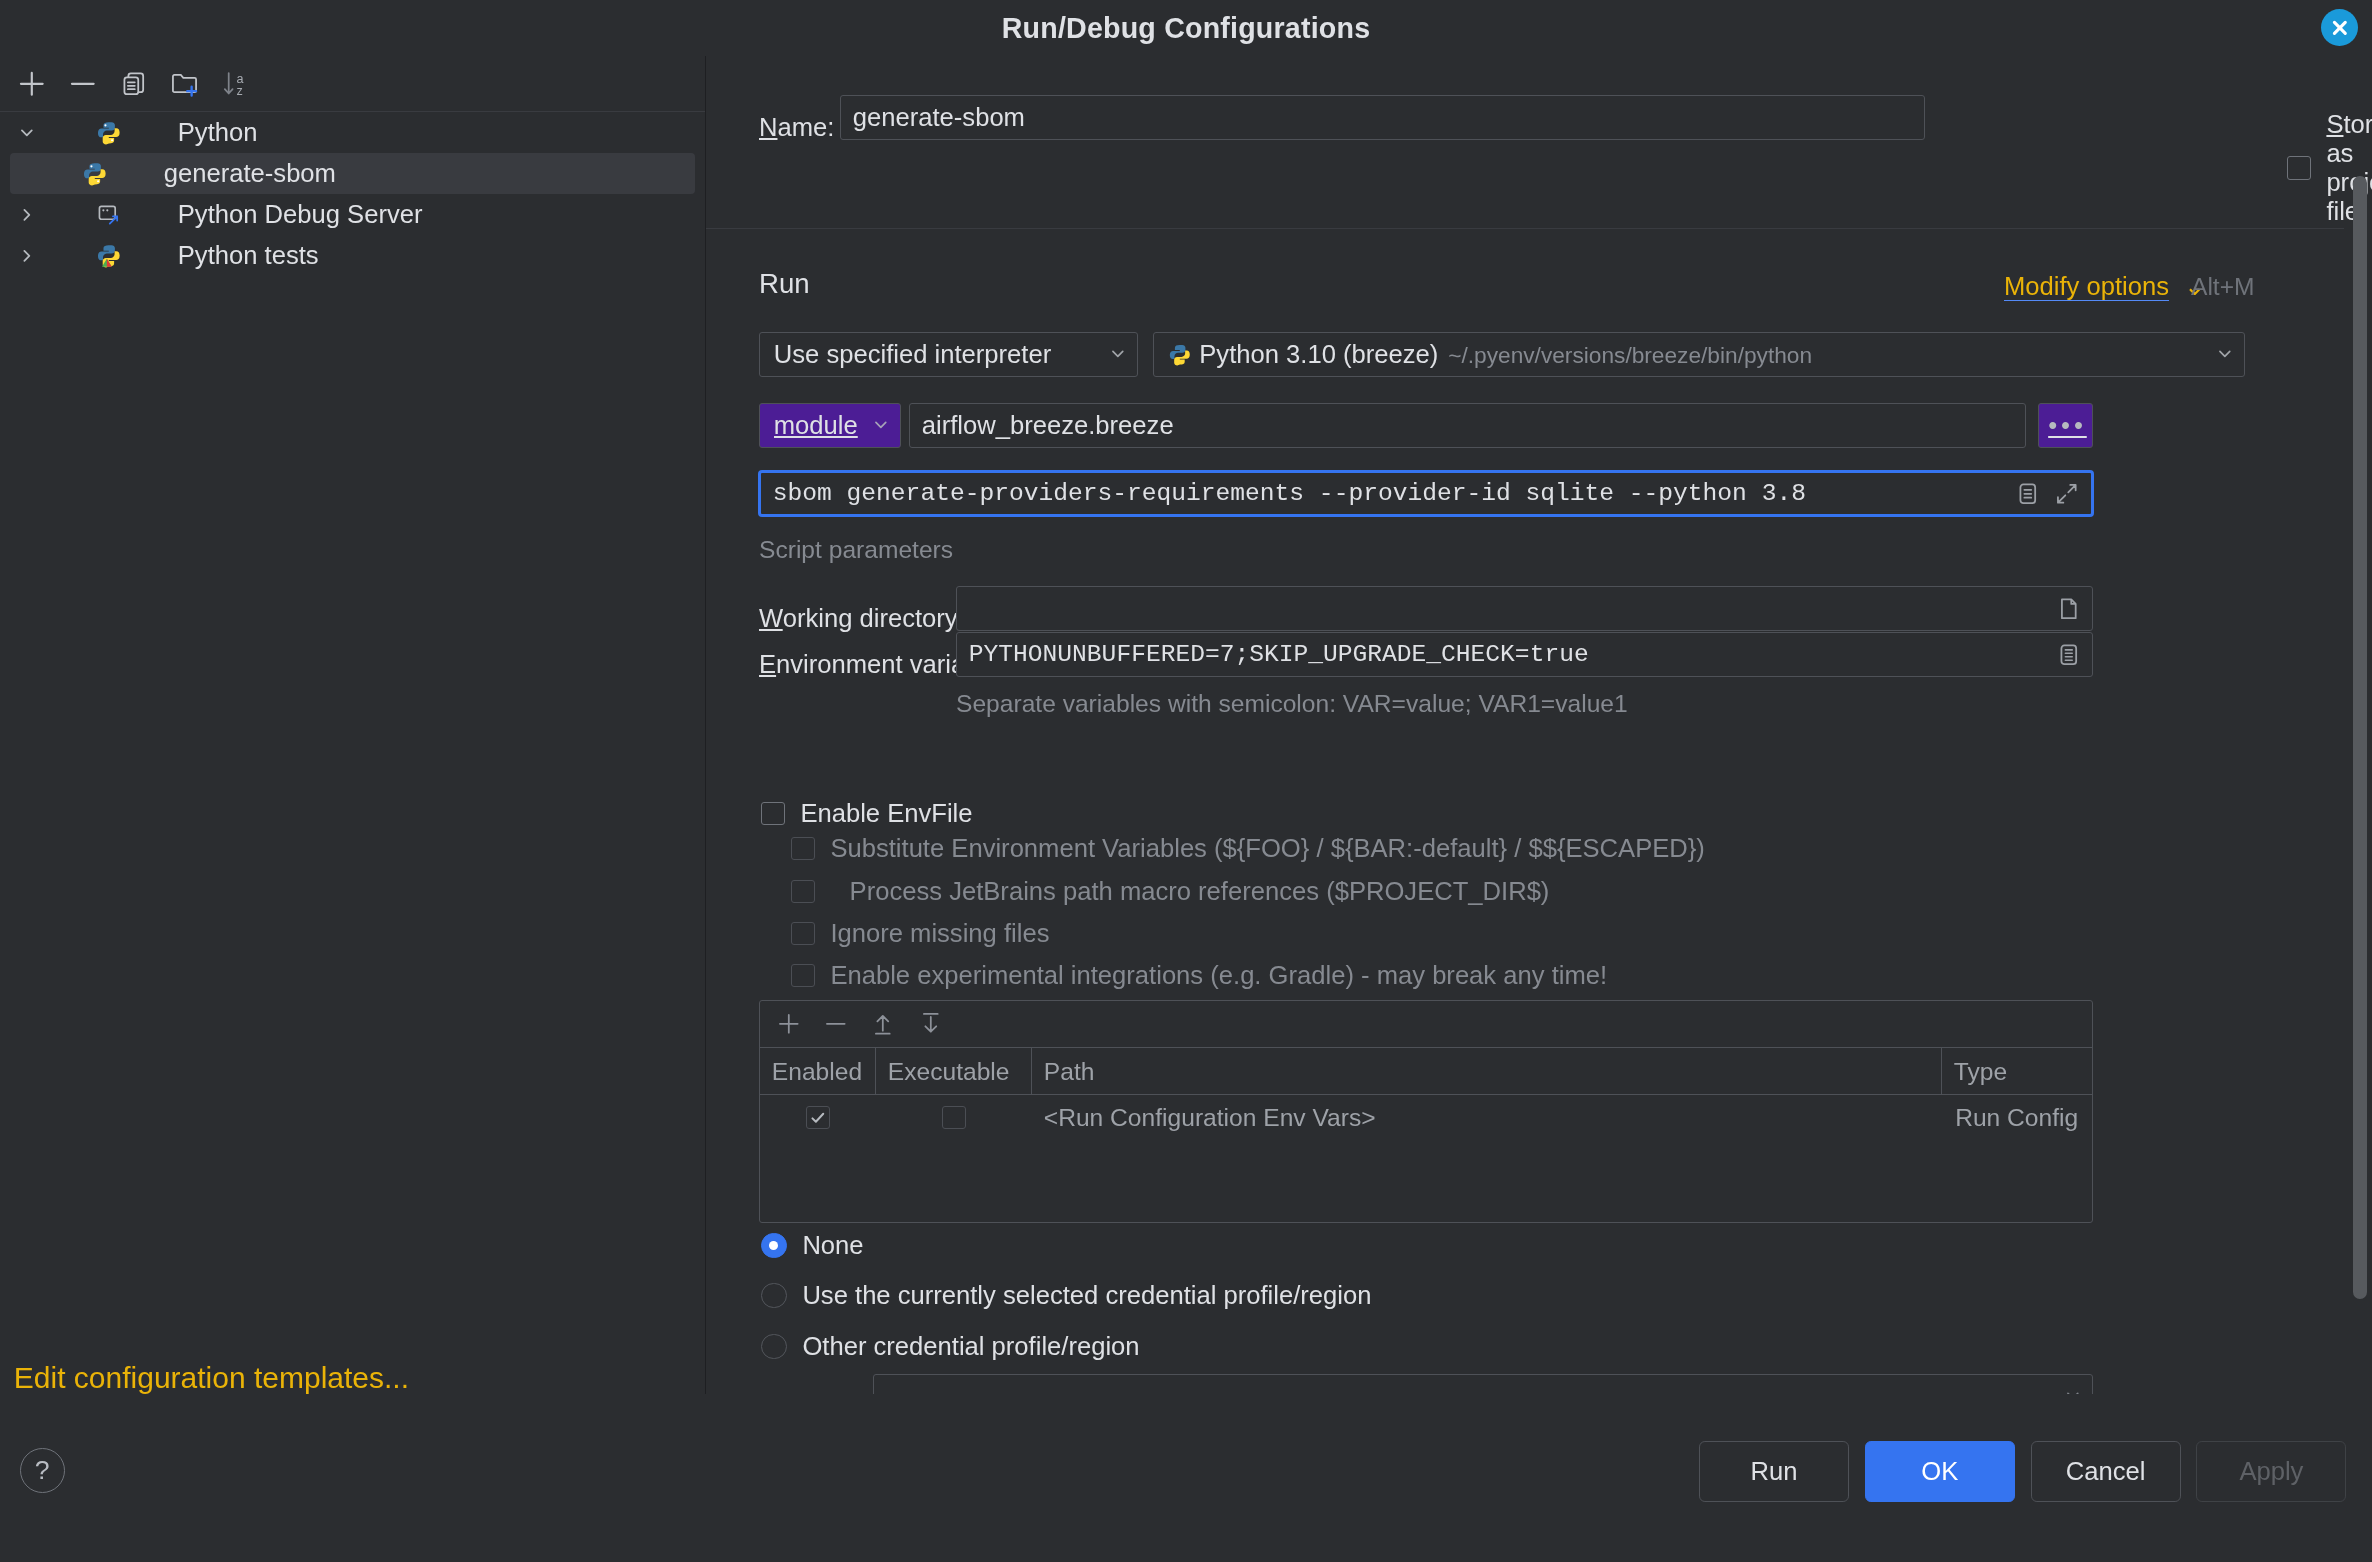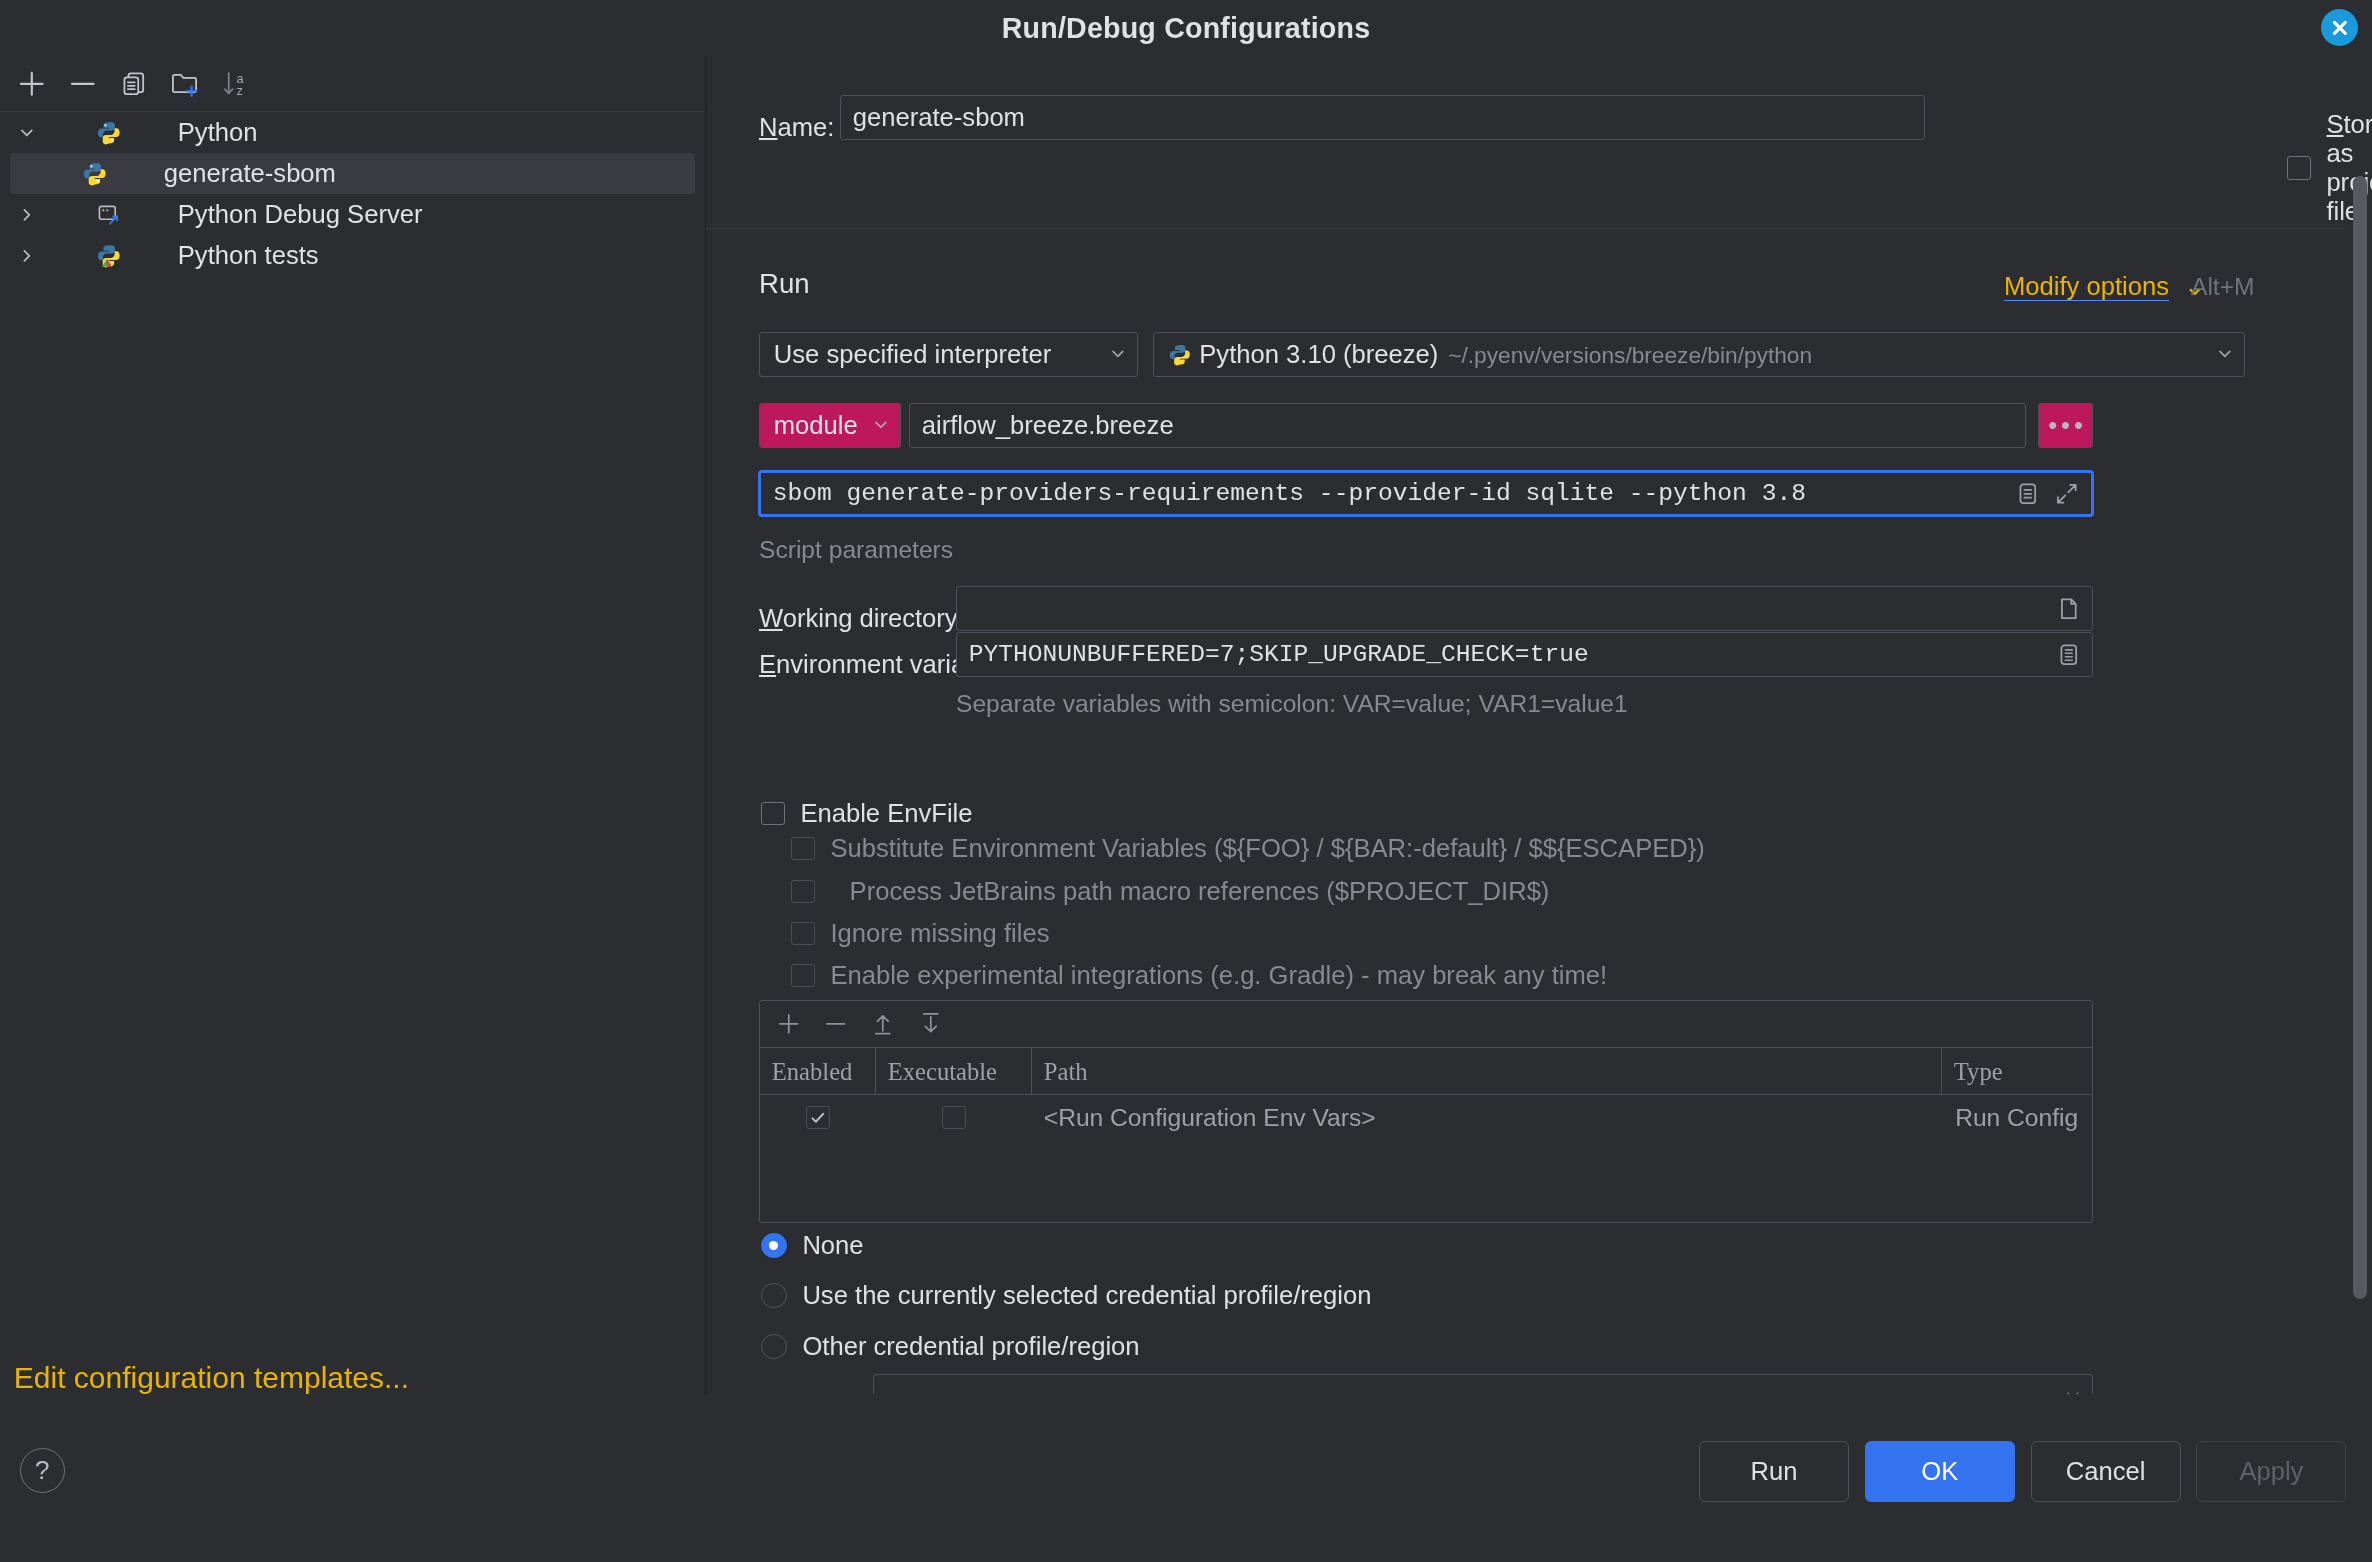--- a/index.html
+++ b/index.html
@@ -115,21 +115,21 @@
   .mono {
     font-family: "Liberation Mono", monospace; font-size: 24.6px;
   }
   .combo {
     background: #2b2d30; border: 1px solid #4e5157; border-radius: 3px;
     height: 45px; display:flex; align-items:center; padding: 0 9.9px 0 13.8px;
     color: #dfe1e5; font-size: 25.6px; cursor: pointer; position: relative;
   }
   .combo .cv { flex: 1; overflow: hidden; white-space: nowrap; }
   .combo .chevd { margin-left: 7.9px; opacity: .85; }
-  .combo.btnish { background: #be185d; border-color:#4e5157; }
+  .combo.btnish { background: #4c1d95; border-color:#4e5157;text-decoration:underline; }
 
   .focused {
     border: 2px solid #3574f0;
     box-shadow: 0 0 0 1px #3574f0;
   }
 
   
   .cb {
     width: 23.6px; height: 23.6px; border: 1px solid #6f737a; border-radius: 3px;
     background: #2b2d30; display: inline-flex; align-items: center;
@@ -155,21 +155,21 @@
     background: #2b2d30;
   }
   .tbl-toolbar {
     height: 47px; display: flex; align-items: center; padding-left: 13.8px;
     border-bottom: 1px solid #4e5157; gap: 17.7px;
   }
   .tbl-tb-btn { width:29.6px; height:29.6px; display:flex; align-items:center; justify-content:center; cursor:pointer;}
   .tbl-head {
     height: 47px; display: flex; align-items: center;
     border-bottom: 1px solid #4e5157;
-    color: #9ea2a8; font-size: 24.6px; font-family: Liberation Serif, serif;
+    color: #9ea2a8; font-size: 24.6px;
   }
   .tbl-head > div { height: 47px; line-height: 47px; padding-left: 11.8px; }
   .col-en { width: 116px; border-right: 1px solid #4e5157; }
   .col-ex { width: 156px; border-right: 1px solid #4e5157; }
   .col-pa { flex: 1; border-right: 1px solid #4e5157; }
   .col-ty { width: 150px; }
   .tbl-row { height: 45px; display: flex; align-items: center; color:#9ea2a8; font-size:24.6px;}
   .tbl-row .c-en { width: 116px; display:flex; justify-content:center; }
   .tbl-row .c-ex { width: 156px; display:flex; justify-content:center; }
   .tbl-row .c-pa { flex: 1; padding-left: 11.8px; }

